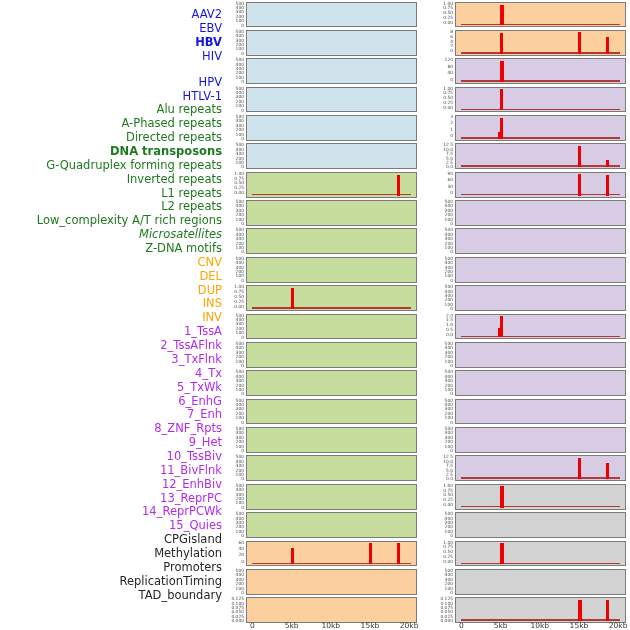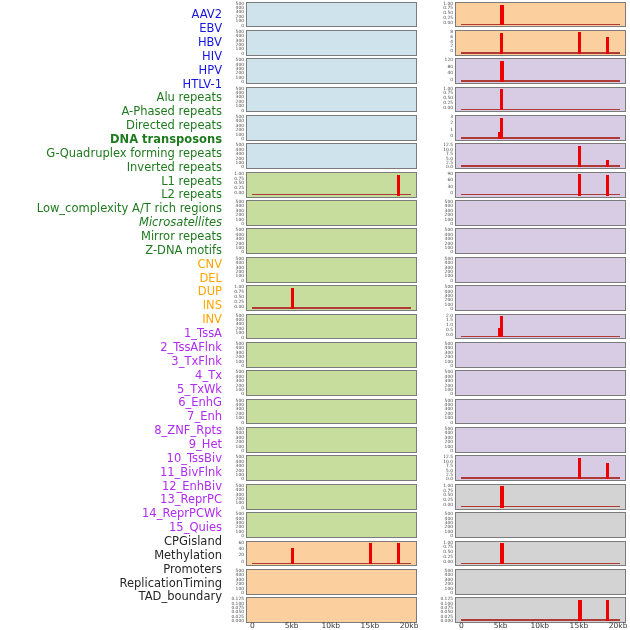--- a/index.html
+++ b/index.html
@@ -19,35 +19,34 @@
   .xaxis-label{position:absolute;top:620.5px;font-size:7.5px;color:#333333;
                transform:translateX(-50%);white-space:nowrap;}
 </style>
 </head>
 <body>
 
 <div id="figure">
   <div id="labels">
       <div class="track-label" style="color: rgb(21, 21, 221);">AAV2</div>
       <div class="track-label" style="color: rgb(21, 21, 221); padding-left: 41px;">EBV</div>
-      <div class="track-label" style="color: rgb(21, 21, 221);">HBV</div>
+      <div class="track-label" style="color: rgb(21, 21, 221); font-weight: bold;">HBV</div>
       <div class="track-label" style="color: rgb(21, 21, 221);">HIV</div>
-      <div class="track-label" style="color: rgb(21, 21, 221);">HPV</div>
+      <div class="track-label" style="color: rgb(21, 21, 221); margin-top: 12px;">HPV</div>
       <div class="track-label" style="color: rgb(21, 21, 221);">HTLV-1</div>
       <div class="track-label" style="color: rgb(31, 122, 31);">Alu repeats</div>
       <div class="track-label" style="color: rgb(31, 122, 31);">A-Phased repeats</div>
       <div class="track-label" style="color: rgb(31, 122, 31);">Directed repeats</div>
       <div class="track-label" style="color: rgb(31, 122, 31); font-weight: bold;">DNA transposons</div>
       <div class="track-label" style="color: rgb(31, 122, 31);">G-Quadruplex forming repeats</div>
       <div class="track-label" style="color: rgb(31, 122, 31);">Inverted repeats</div>
       <div class="track-label" style="color: rgb(31, 122, 31);">L1 repeats</div>
       <div class="track-label" style="color: rgb(31, 122, 31);">L2 repeats</div>
       <div class="track-label" style="color: rgb(31, 122, 31);">Low_complexity A/T rich regions</div>
       <div class="track-label" style="color: rgb(31, 122, 31); font-style: italic;">Microsatellites</div>
-      <div class="track-label" style="color: rgb(31, 122, 31);">Mirror repeats</div>
       <div class="track-label" style="color: rgb(31, 122, 31);">Z-DNA motifs</div>
       <div class="track-label" style="color: rgb(255, 165, 0);">CNV</div>
       <div class="track-label" style="color: rgb(255, 165, 0);">DEL</div>
       <div class="track-label" style="color: rgb(255, 165, 0);">DUP</div>
       <div class="track-label" style="color: rgb(255, 165, 0);">INS</div>
       <div class="track-label" style="color: rgb(255, 165, 0);">INV</div>
       <div class="track-label" style="color: rgb(176, 43, 240);">1_TssA</div>
       <div class="track-label" style="color: rgb(176, 43, 240);">2_TssAFlnk</div>
       <div class="track-label" style="color: rgb(176, 43, 240);">3_TxFlnk</div>
       <div class="track-label" style="color: rgb(176, 43, 240);">4_Tx</div>

